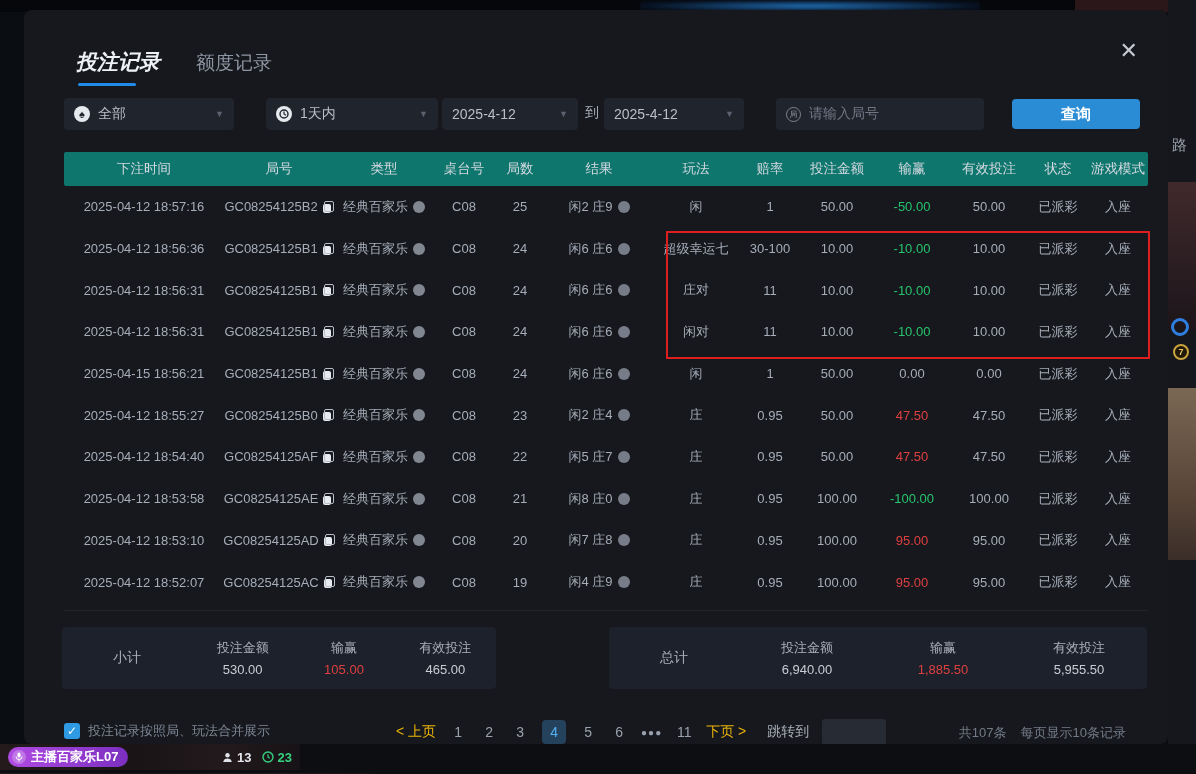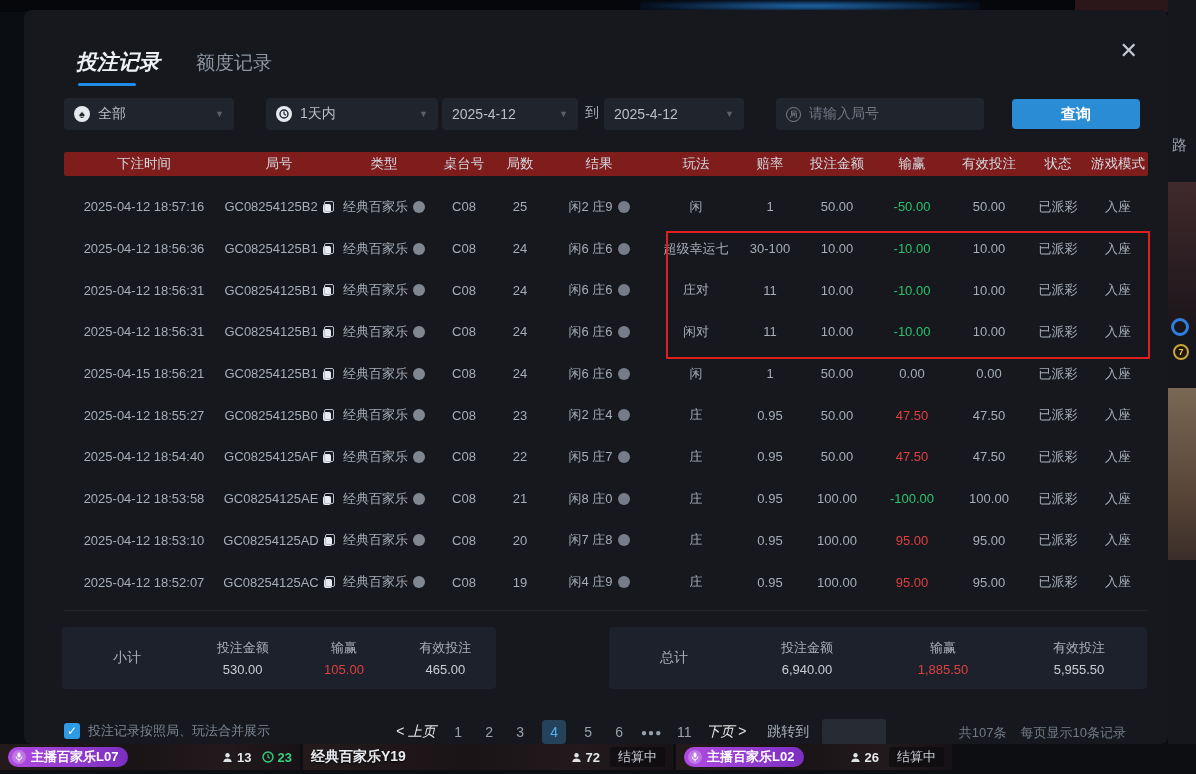--- a/index.html
+++ b/index.html
@@ -52,21 +52,21 @@
   .date-to { left:580px; width:140px; }
   .round-input { left:752px; width:208px; color:#6f7784; }
   .query-btn { position:absolute; left:988px; top:1px; width:128px; height:30px; background:#2a8cd5;
     border:none; border-radius:4px; color:#fff; font-size:15px; font-weight:bold; cursor:pointer;
     font-family:inherit; }
 
   
   .thead, .trow { display:grid;
     grid-template-columns:160px 110px 100px 60px 52px 106px 88px 60px 74px 76px 78px 60px 60px;
     align-items:center; }
-  .thead { position:absolute; top:142px; left:40px; width:1084px; height:24px; background:#7f1d1d;
+  .thead { position:absolute; top:142px; left:40px; width:1084px; height:34px; background:#0f766e;
     border-radius:2px; color:#d4d9e0; font-size:13.5px; font-weight:500; }
   .thead .th { text-align:center; }
   .rows { position:absolute; top:176px; left:40px; width:1084px; }
   .trow { height:41.7px; color:#a6adb9; font-size:13px; }
   .trow > div { text-align:center; display:flex; align-items:center; justify-content:center; gap:5px; }
   .wl.neg { color:#27c46d; }
   .wl.pos { color:#dd4040; }
 
   .ic-copy { position:relative; width:11px; height:12px; display:inline-block; flex:none; }
   .ic-copy::before { content:""; position:absolute; left:0; bottom:0; width:8px; height:9px;
@@ -93,32 +93,32 @@
   .sum-group .g-value { color:#c8cdd5; font-size:13px; }
   .sum-group .g-value.pos { color:#dd4040; }
 
   
   .merge { position:absolute; top:712px; left:40px; display:flex; align-items:center; gap:8px; }
   .checkbox { width:16px; height:16px; background:#2e9ae4; border-radius:3px; color:#fff;
     font-size:12px; display:flex; align-items:center; justify-content:center; cursor:pointer; }
   .merge-label { color:#7e8795; font-size:13px; }
   .pagination { position:absolute; top:709px; left:372px; display:flex; align-items:center; gap:13px;
     font-size:14px; color:#99a1ad; }
-  .pg-link { color:#e5e5e5; cursor:pointer;font-style:italic; }
+  .pg-link { color:#eab308; cursor:pointer; }
   .pg-num { min-width:18px; text-align:center; cursor:pointer; }
   .pg-num.active { background:#25425c; color:#54b0f6; width:24px; height:24px; line-height:24px;
     border-radius:4px; }
   .pg-dots { color:#99a1ad; font-size:10px; letter-spacing:1px; }
   .jump-label { color:#aab0bb; margin-left:8px;font-family:Liberation Mono, monospace; }
   .jump-input { width:64px; height:26px; background:#262b34; border:none; border-radius:3px; }
   .records-info { position:absolute; top:714px; right:42px; color:#737b88; font-size:13px; display:flex; gap:14px; }
 
   
   .bottombar { position:absolute; bottom:0; left:0; width:1196px; height:30px; background:#0c0e12;
-    display:flex; gap:3px; overflow:hidden; }
+    display:flex; gap:3px; overflow:hidden;flex-direction:column; }
   .tile { height:26px; display:flex; align-items:center; gap:10px; padding:0 8px; cursor:pointer;
     background:linear-gradient(90deg,#241a1b,#1a1417 45%,#221a1c 75%,#171216); flex:none; }
   .tile:nth-child(1){ width:300px; } .tile:nth-child(2){ width:370px; }
   .tile:nth-child(3){ width:276px; } .tile:nth-child(4){ width:241px; }
   .pill { display:inline-flex; align-items:center; gap:5px; height:20px; padding:0 10px 0 4px;
     border-radius:11px; background:linear-gradient(90deg,#b04ae2,#7b2fc0); color:#fff;
     font-size:13px; font-weight:bold; white-space:nowrap; }
   .mic { width:14px; height:14px; border-radius:50%; background:rgba(255,255,255,.25);
     display:flex; align-items:center; justify-content:center; }
   .plain-label { color:#e9ecf0; font-size:14px; font-weight:bold; text-shadow:0 1px 2px #000; white-space:nowrap; }

